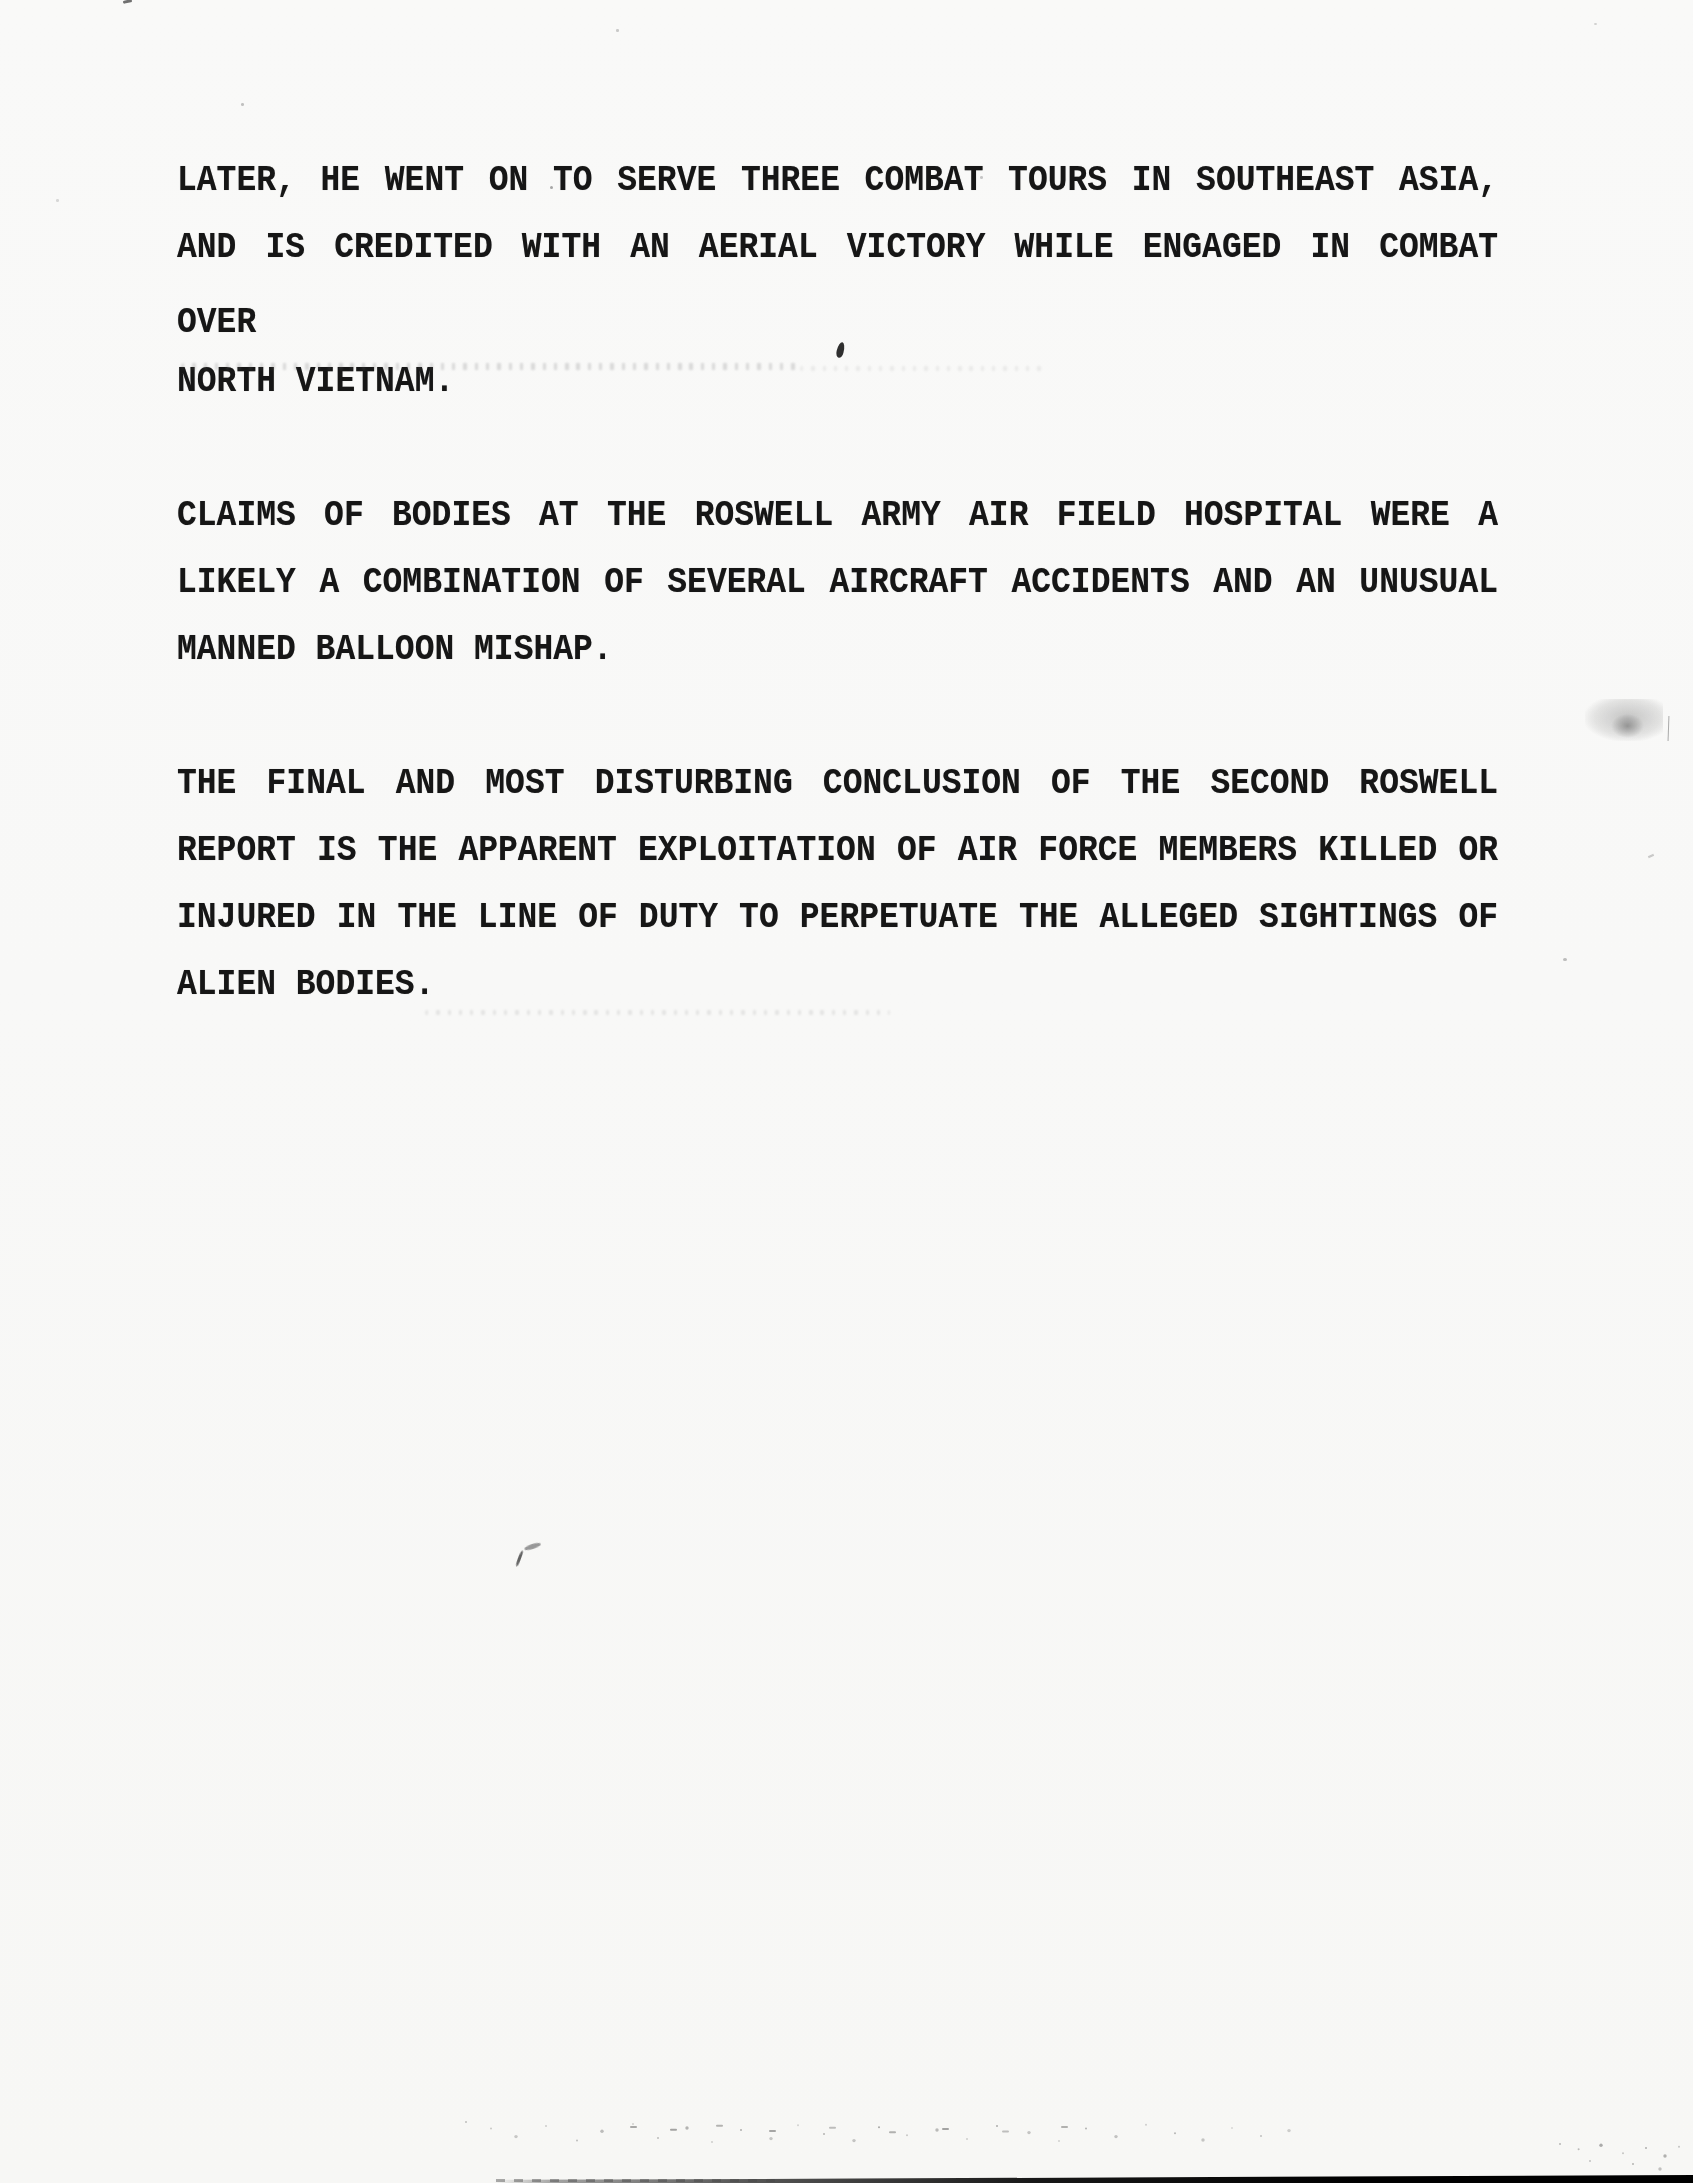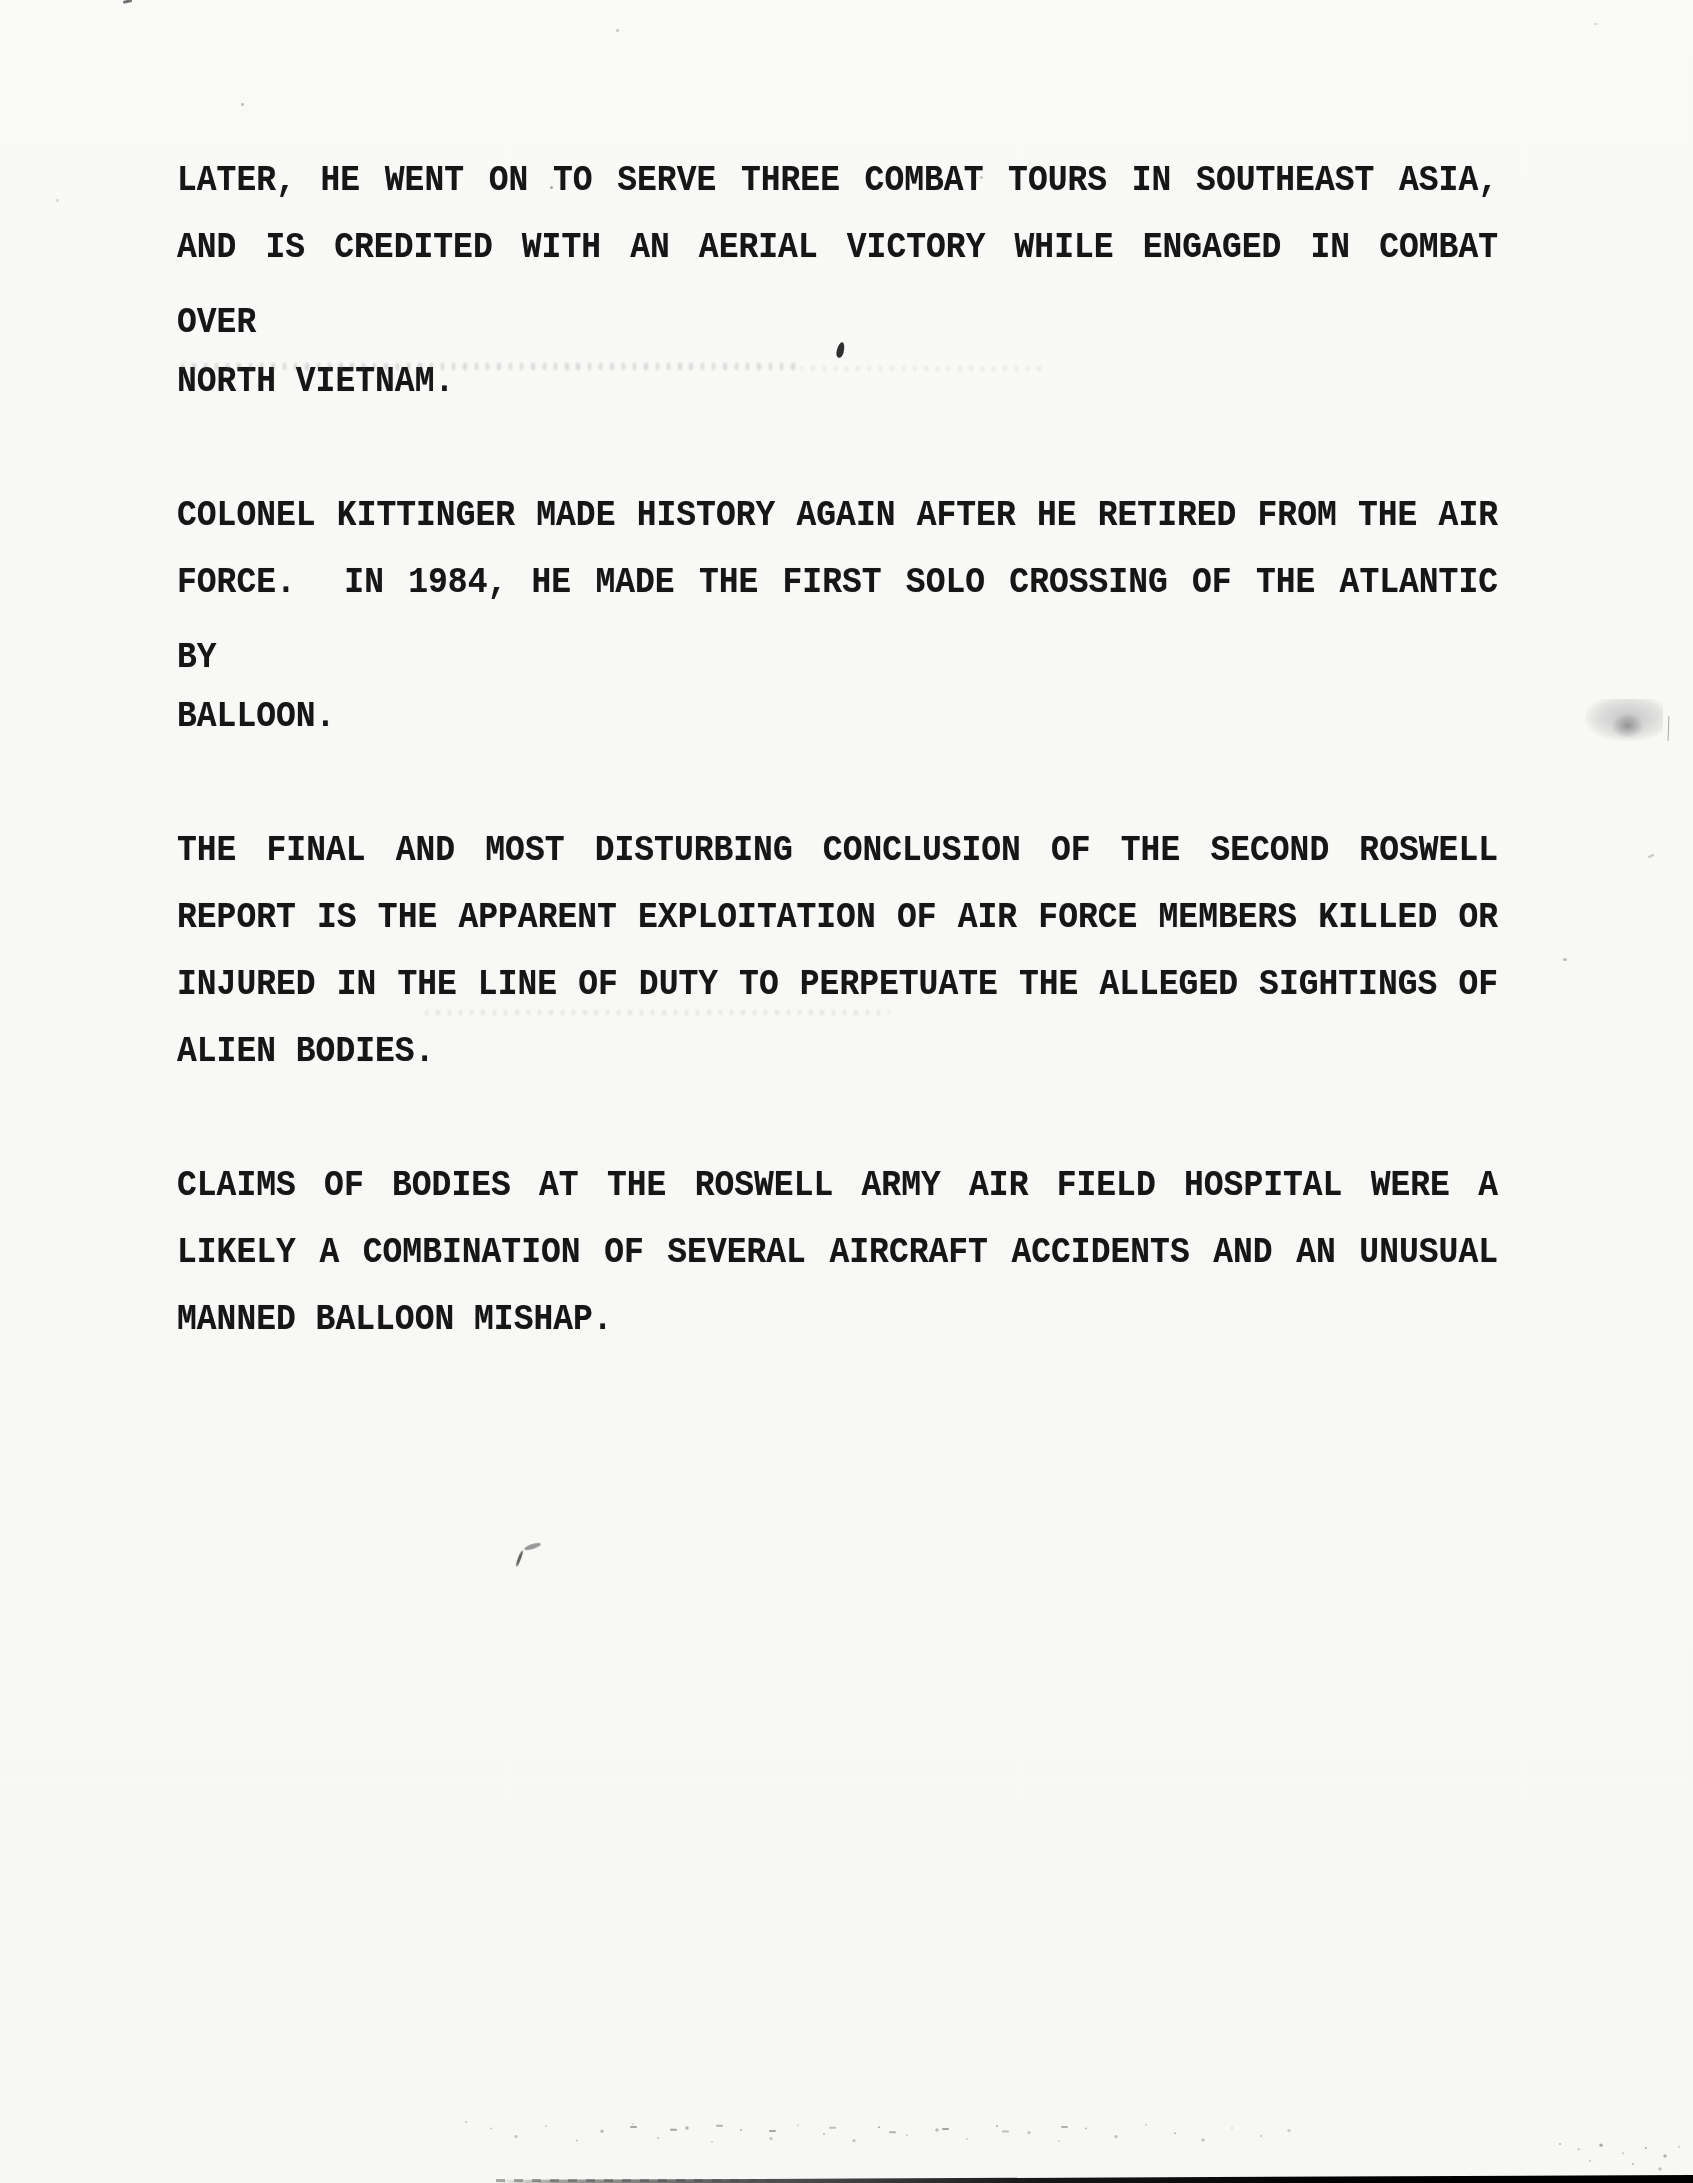--- a/index.html
+++ b/index.html
@@ -116,34 +116,29 @@
 
 <div class="page">
 
   <div class="text-block" id="text-block">
       <div class="paragraph">
         <div class="line justify">LATER, HE WENT ON TO SERVE THREE COMBAT TOURS IN SOUTHEAST ASIA,</div>
         <div class="line justify">AND IS CREDITED WITH AN AERIAL VICTORY WHILE ENGAGED IN COMBAT OVER</div>
         <div class="line">NORTH VIETNAM.</div>
       </div>
       <div class="paragraph">
-        <div class="line justify">COLONEL KITTINGER MADE HISTORY AGAIN AFTER HE RETIRED FROM THE AIR</div>
-        <div class="line justify">FORCE.&nbsp; IN 1984, HE MADE THE FIRST SOLO CROSSING OF THE ATLANTIC BY</div>
-        <div class="line">BALLOON.</div>
+        <div class="line justify">CLAIMS OF BODIES AT THE ROSWELL ARMY AIR FIELD HOSPITAL WERE A</div>
+        <div class="line justify">LIKELY A COMBINATION OF SEVERAL AIRCRAFT ACCIDENTS AND AN UNUSUAL</div>
+        <div class="line">MANNED BALLOON MISHAP.</div>
       </div>
       <div class="paragraph">
         <div class="line justify">THE FINAL AND MOST DISTURBING CONCLUSION OF THE SECOND ROSWELL</div>
         <div class="line justify">REPORT IS THE APPARENT EXPLOITATION OF AIR FORCE MEMBERS KILLED OR</div>
         <div class="line justify">INJURED IN THE LINE OF DUTY TO PERPETUATE THE ALLEGED SIGHTINGS OF</div>
         <div class="line">ALIEN BODIES.</div>
-      </div>
-      <div class="paragraph">
-        <div class="line justify">CLAIMS OF BODIES AT THE ROSWELL ARMY AIR FIELD HOSPITAL WERE A</div>
-        <div class="line justify">LIKELY A COMBINATION OF SEVERAL AIRCRAFT ACCIDENTS AND AN UNUSUAL</div>
-        <div class="line">MANNED BALLOON MISHAP.</div>
       </div>
     </div>
 
   <div class="artifact smudge" id="smudge-main"></div>
   <div class="artifact smudge" id="smudge-main-tail"></div>
   <div class="artifact" id="comma-mark"></div>
   <div class="artifact smudge" id="smudge-p4"></div>
   <div class="artifact" id="apostrophe-mark"></div>
   <div class="artifact" id="apostrophe-flick"></div>
   <div class="artifact" id="blob-1"></div>

